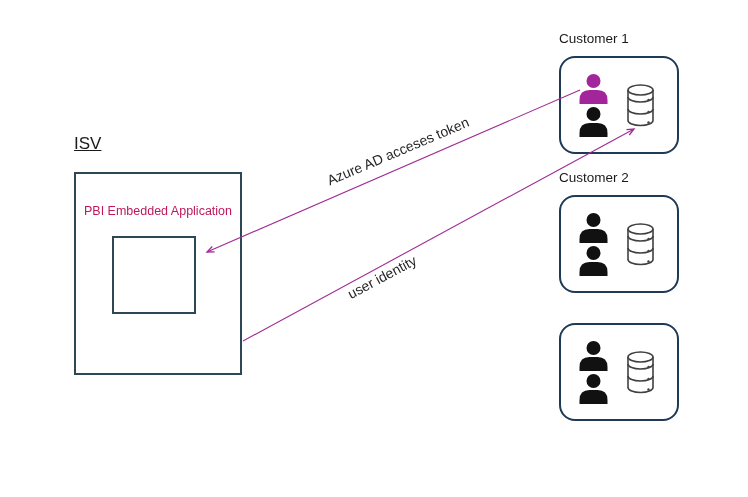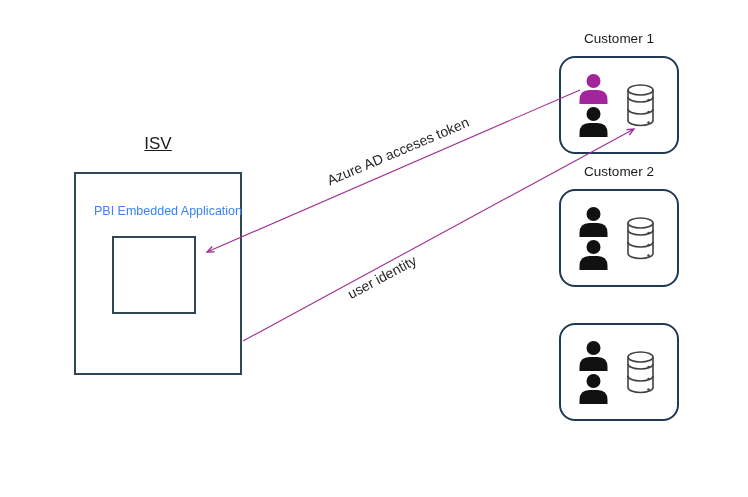--- a/index.html
+++ b/index.html
@@ -10,49 +10,48 @@
     background: #ffffff;
     font-family: "Liberation Sans", sans-serif;
     color: #1a1a1a;
     overflow: hidden;
   }
   .abs { position: absolute; }
 
   
   .isv-title {
     left: 74px; top: 134px; width: 168px;
-    text-align: center;
     font-size: 17px;
     color: #1a1a1a;
     text-decoration: underline;
   }
   .isv-box {
     left: 74px; top: 172px;
     width: 164px; height: 199px;
     border: 2px solid #2e4756;
     background: #ffffff;
   }
   .isv-app-label {
     left: 74px; top: 204px; width: 168px;
-    text-align: right;
+    text-align: center;
     font-size: 12.5px;
-    color: #3b82f6;
+    color: #be185d;
   }
   .inner-square {
     left: 112px; top: 236px;
     width: 80px; height: 74px;
     border: 2px solid #2e4756;
     background: #ffffff;
   }
 
   
   .customer { left: 559px; width: 120px; }
   .customer-label {
     width: 120px;
-    text-align: center;
+    text-align: left;
     font-size: 13.5px;
     line-height: 16px;
     color: #1a1a1a;
     margin-bottom: 9px;
   }
   .customer-box {
     box-sizing: border-box;
     width: 120px; height: 98px;
     border: 2px solid #1f3a54;
     border-radius: 16px;
@@ -121,21 +120,21 @@
         <svg class="person-icon" viewBox="0 0 32 30">
             <use href="#icon-person" fill="#111111"></use>
           </svg>
       </div>
       <svg class="db-icon" viewBox="0 0 28 43">
           <use href="#icon-db"></use>
         </svg>
     </div>
   </div>
 
-  <div class="abs customer" style="top:164px">
+  <div class="abs customer" style="top:170px">
     <div class="customer-label">Customer 2</div>
     <div class="customer-box">
       <div class="persons">
         <svg class="person-icon" viewBox="0 0 32 30">
             <use href="#icon-person" fill="#111111"></use>
           </svg>
         <svg class="person-icon" viewBox="0 0 32 30">
             <use href="#icon-person" fill="#111111"></use>
           </svg>
       </div>

